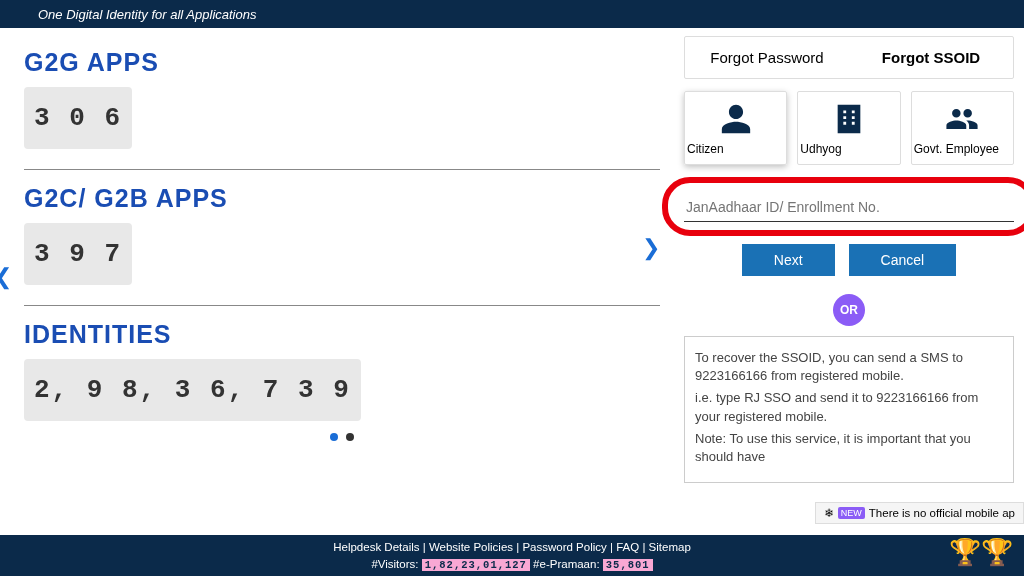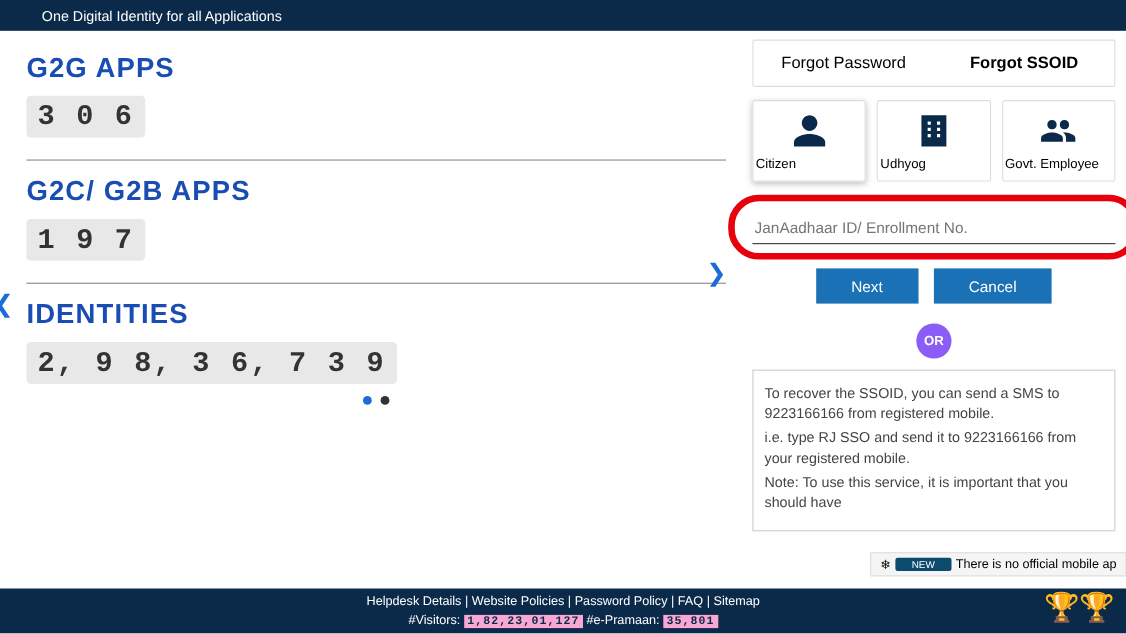--- a/index.html
+++ b/index.html
@@ -1,27 +1,27 @@
 <!DOCTYPE html>
 <html><head>
 <meta charset="utf-8">
 <style>
 * { margin: 0; padding: 0; box-sizing: border-box; font-family: "Segoe UI", Arial, sans-serif; }
 body { width: 1024px; height: 576px; background: #fff; overflow: hidden; position: relative; }
 
-.topbar { background: #0b2a4a; color: #fff; height: 28px; display: flex; align-items: center; padding-left: 8px; font-size: 13px; }
+.topbar { background: #0b2a4a; color: #fff; height: 28px; display: flex; align-items: center; padding-left: 8px; font-size: 13px; font-style: italic; }
 .topbar span { margin-left: 30px; }
 
 .main { display: flex; height: calc(100% - 28px - 50px); }
 .left { flex: 1; padding: 20px 24px 0 24px; position: relative; }
 .right { width: 340px; padding: 8px 10px 0 0; }
 
 .stat-block { margin-bottom: 6px; }
 .stat-label { color: #1a4db3; font-size: 25px; font-weight: 700; letter-spacing: 1px; margin-bottom: 10px; }
-.stat-value { font-family: "Courier New", monospace; font-size: 26px; background: #e8e8e8; padding: 4px 10px; display: inline-block; border-radius: 4px; letter-spacing: 2px; font-weight: bold; color: #333; }
+.stat-value { font-family: "Courier New", monospace; font-size: 26px; background: #e8e8e8; padding: 16px 10px; display: inline-block; border-radius: 4px; letter-spacing: 2px; font-weight: bold; color: #333; }
 .stat-hr { border: none; border-top: 1px solid #888; margin: 20px 0 14px 0; }
 
 .carousel-arrow { position: absolute; top: 50%; transform: translateY(-50%); font-size: 22px; color: #1a6dd6; cursor: pointer; }
 .arrow-left { left: -6px; }
 .arrow-right { right: -340px; }
 .dots { text-align: center; margin-top: 6px; }
 .dots span { display: inline-block; width: 8px; height: 8px; background: #333; border-radius: 50%; margin: 0 2px; }
 .dots span.active { background: #1a6dd6; }
 
 .tabs { display: flex; border: 1px solid #ddd; border-radius: 2px; overflow: hidden; }
@@ -38,21 +38,21 @@
 .input-wrap input { width: 100%; border: none; border-bottom: 1.5px solid #333; padding: 6px 2px; font-size: 14px; outline: none; background: transparent; }
 .highlight-ring { position: absolute; top: -16px; left: -22px; right: -22px; bottom: -14px; border: 6px solid #e8000d; border-radius: 28px; pointer-events: none; }
 
 .btns { display: flex; justify-content: center; gap: 14px; margin-top: 22px; }
 .btn { background: #1a71b5; color: #fff; border: none; padding: 8px 32px; font-size: 14px; cursor: pointer; }
 .or-badge { background: #8b5cf6; color: #fff; width: 32px; height: 32px; border-radius: 50%; display: flex; align-items: center; justify-content: center; margin: 18px auto 10px; font-size: 12px; font-weight: bold; }
 .note-box { border: 1px solid #ccc; padding: 12px 10px; font-size: 13px; color: #444; line-height: 1.4; }
 .note-box p { margin-bottom: 4px; }
 
 .notice-strip { position: absolute; bottom: 52px; right: 0; background: #f5f5f5; border: 1px solid #ddd; padding: 3px 8px; font-size: 11.5px; display: flex; align-items: center; gap: 4px; }
-.notice-strip .new { background: #0c4a6e; color: #fff; font-size: 9px; padding: 1px 15px; border-radius: 2px; }
+.notice-strip .new { background: #8b5cf6; color: #fff; font-size: 9px; padding: 1px 3px; border-radius: 2px; }
 
 .footer { position: absolute; bottom: 0; left: 0; right: 0; background: #0b2a4a; color: #fff; text-align: center; font-size: 11.5px; padding: 4px 0 2px; line-height: 1.5; }
 .footer a { color: #fff; text-decoration: none; }
 .counter { background: #f9a8d4; color: #0b2a4a; font-family: "Courier New", monospace; padding: 0 3px; font-weight: bold; letter-spacing: 1px; font-size: 10.5px; }
 .trophies { position: absolute; right: 10px; bottom: 4px; font-size: 26px; }
 </style>
 </head>
 <body>
 
 <div class="topbar">
@@ -63,21 +63,21 @@
   <div class="left">
     <div class="carousel-arrow arrow-left">❮</div>
 
     <div class="stat-block">
       <div class="stat-label">G2G APPS</div>
       <div class="stat-value">3 0 6</div>
     </div>
     <hr class="stat-hr">
     <div class="stat-block">
       <div class="stat-label">G2C/ G2B APPS</div>
-      <div class="stat-value">1 9 7</div>
+      <div class="stat-value">3 9 7</div>
     </div>
     <hr class="stat-hr">
     <div class="stat-block">
       <div class="stat-label">IDENTITIES</div>
       <div class="stat-value">2, 9 8, 3 6, 7 3 9</div>
     </div>
     <div class="dots">
       <span class="active"></span>
       <span></span>
     </div>

